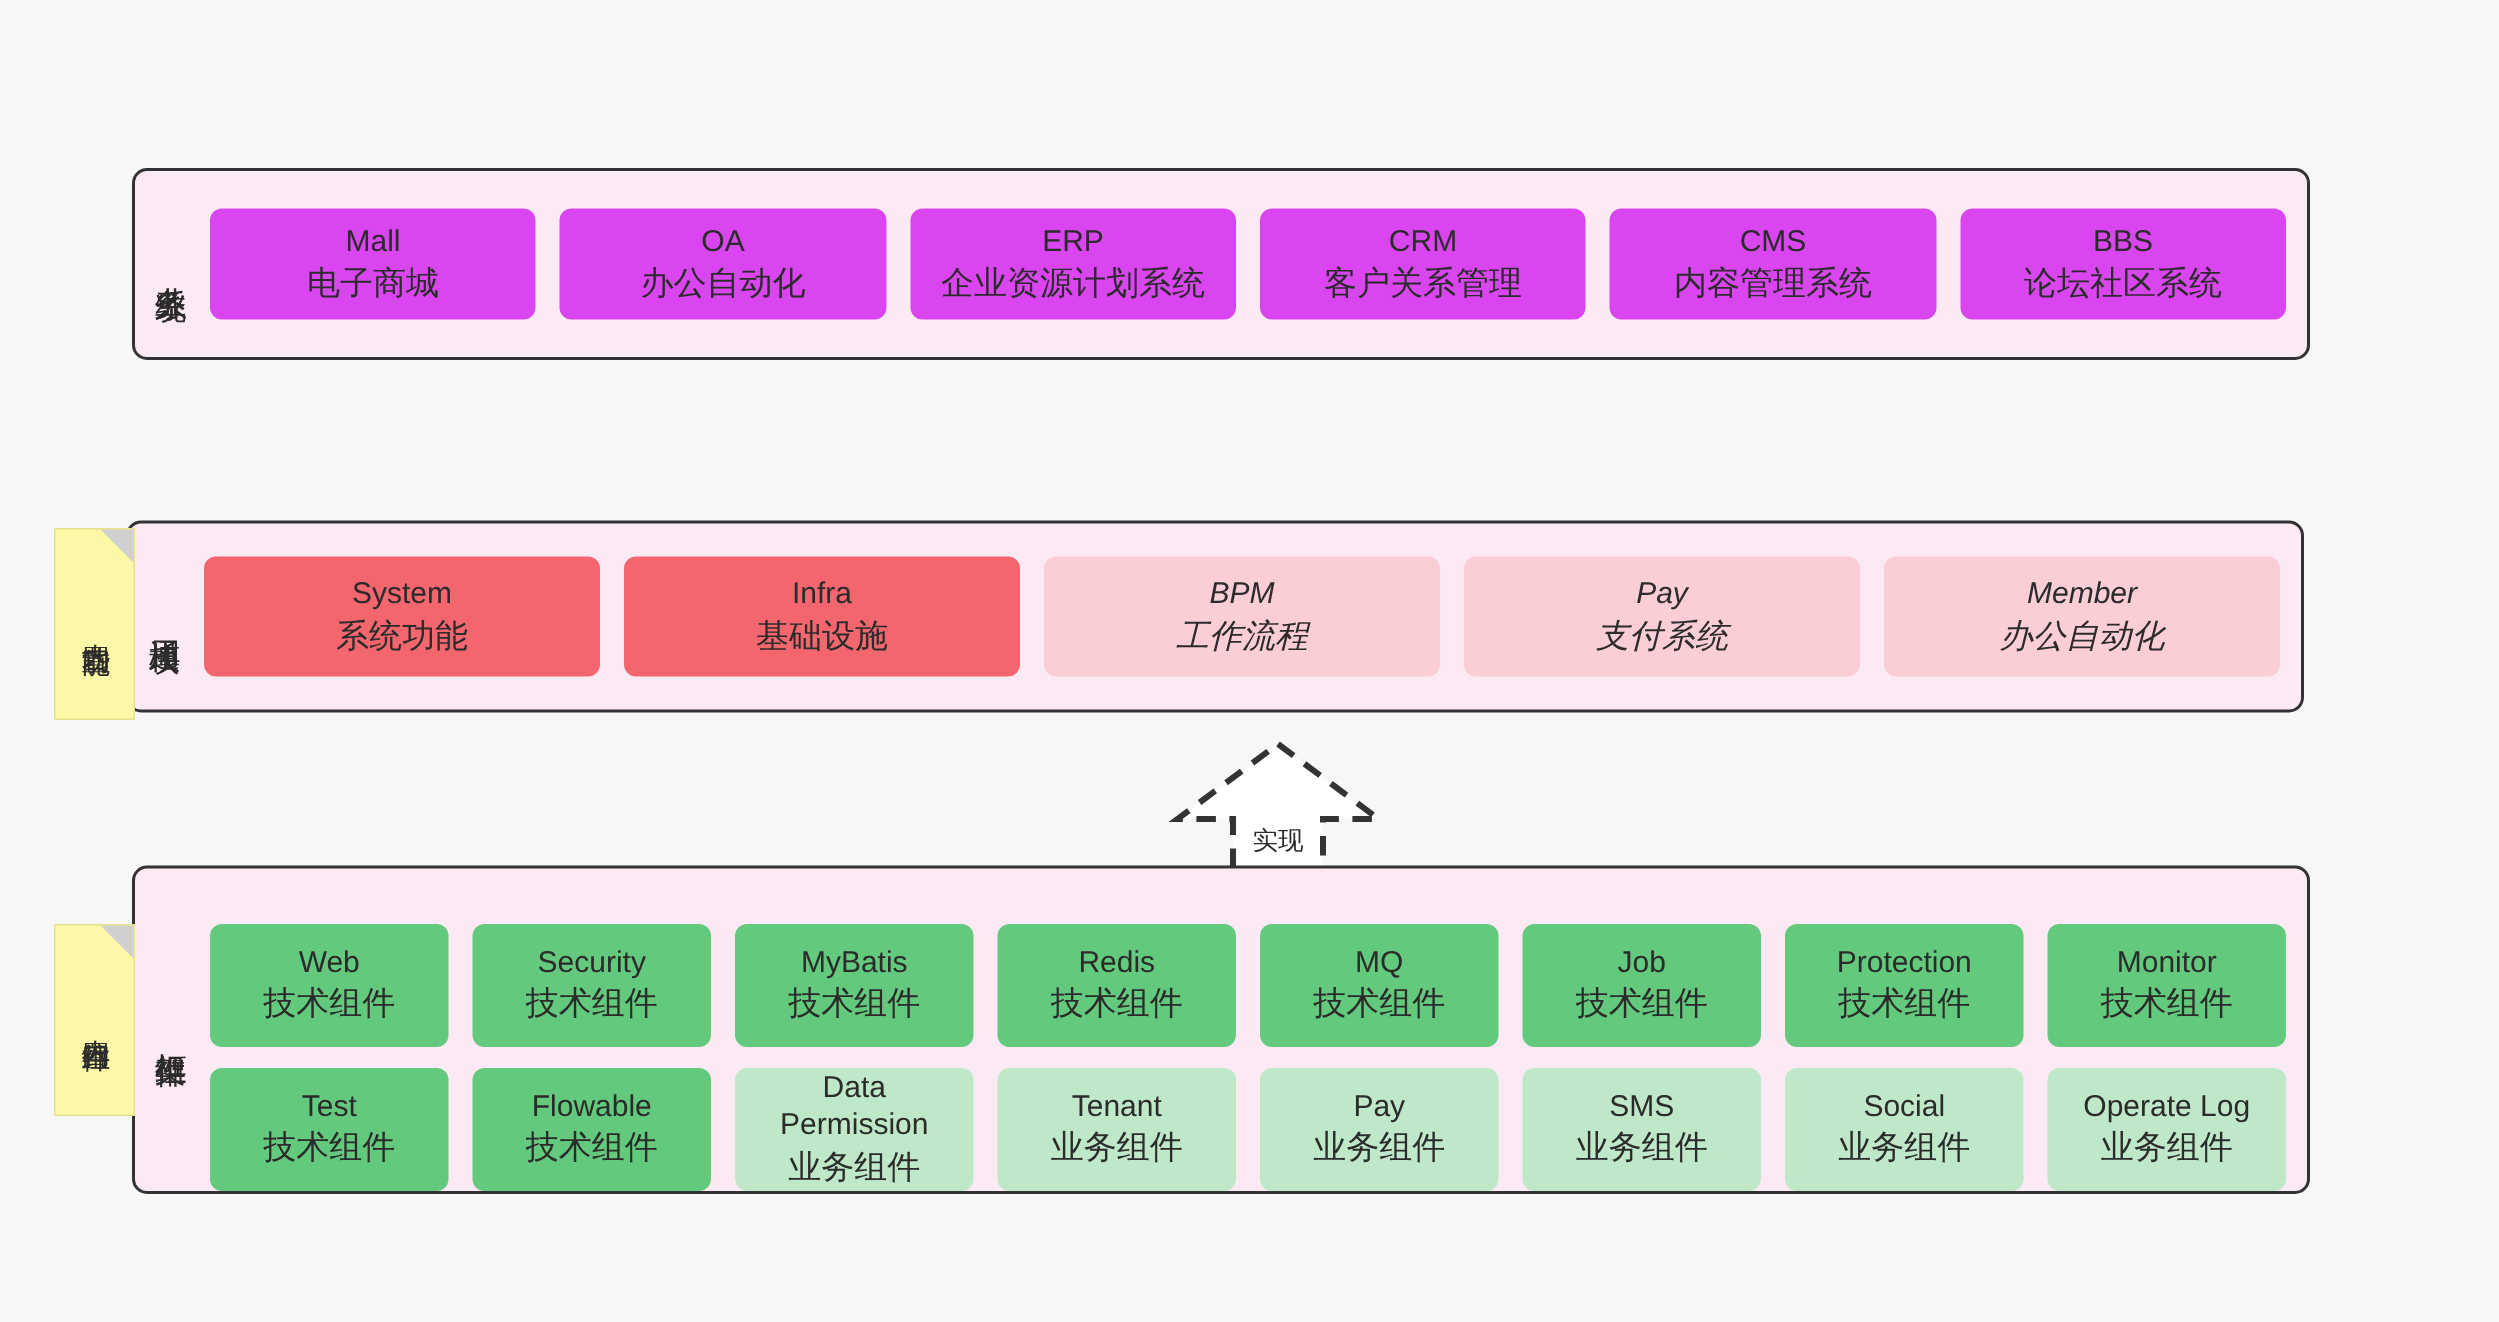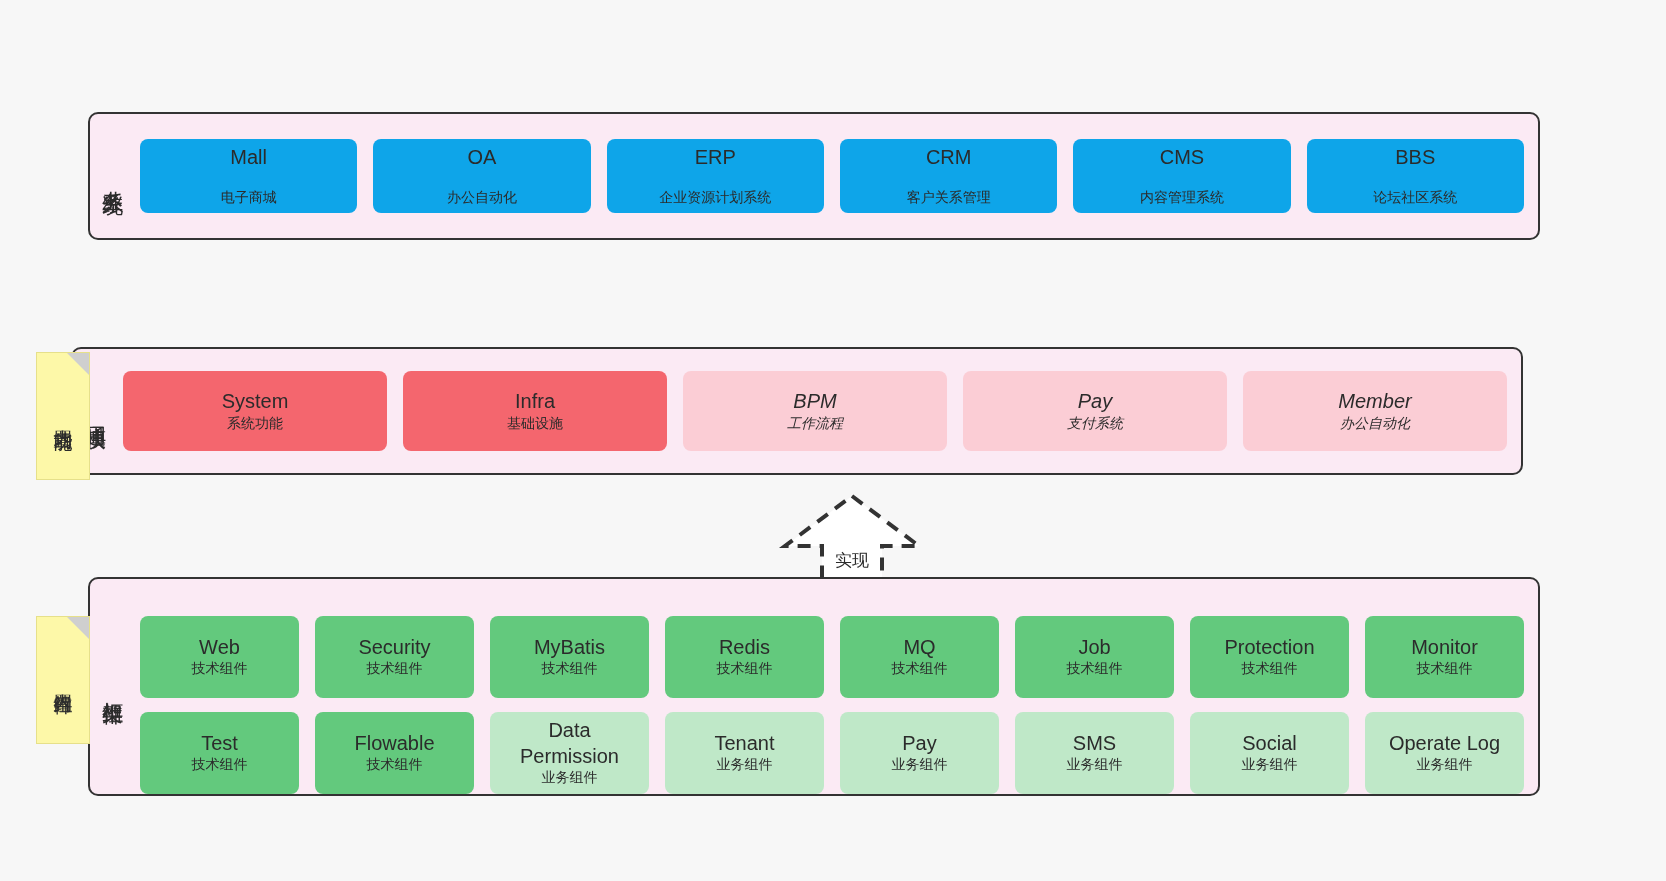--- a/index.html
+++ b/index.html
@@ -76,38 +76,38 @@
     line-height: 1.28;
     box-sizing: border-box;
     padding: 6px 8px;
     color: #2b2b2b;
   }
   .card .en {
     font-size: 20px;
     white-space: normal;
   }
   .card .cn {
-    font-size: 14px;
-  }
-
-  .card.blue      { background: #0ea5e9; justify-content: space-between; }
+    font-size: 22px;
+  }
+
+  .card.blue      { background: #d946ef; }
   .card.red       { background: #f4666e; }
   .card.pink      { background: #fbcdd5; font-style: italic; }
   .card.green     { background: #63c97d; }
   .card.lightgreen{ background: #bfe8c8; }
 
   
   #layer-business {
     left: 88px;  top: 112px;  width: 1452px; height: 128px;
   }
   #layer-business .card { height: 74px; }
 
   
   #layer-modules {
-    left: 71px;  top: 347px;  width: 1452px; height: 128px;
+    left: 84px;  top: 347px;  width: 1452px; height: 128px;
   }
   #layer-modules .card { height: 80px; }
 
   
   #layer-framework {
     left: 88px;  top: 577px;  width: 1452px; height: 219px;
   }
   #layer-framework .card { height: 82px; }
   #layer-framework .layer-body { gap: 14px; padding-top: 12px; padding-bottom: 12px; margin-top: 36px; }
 

